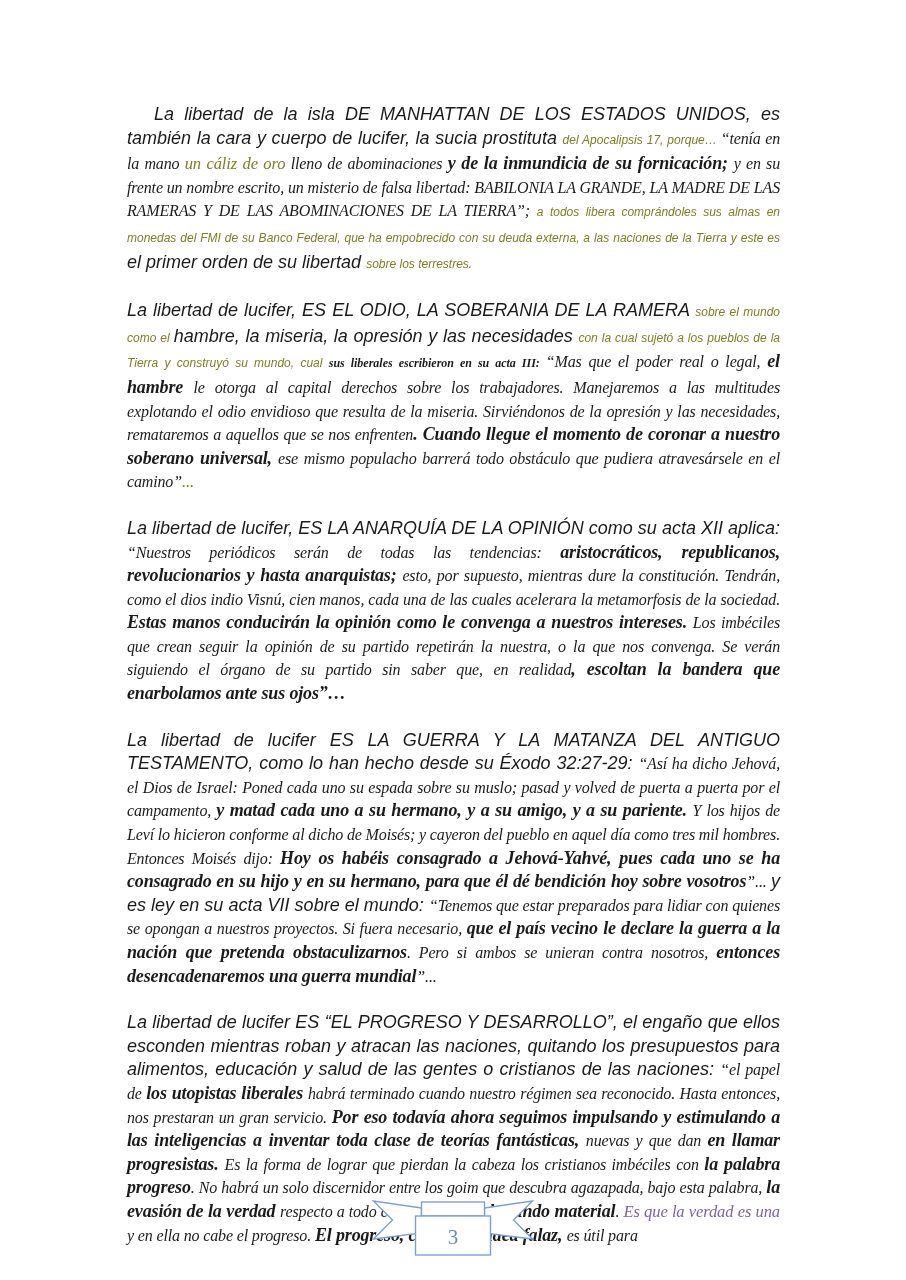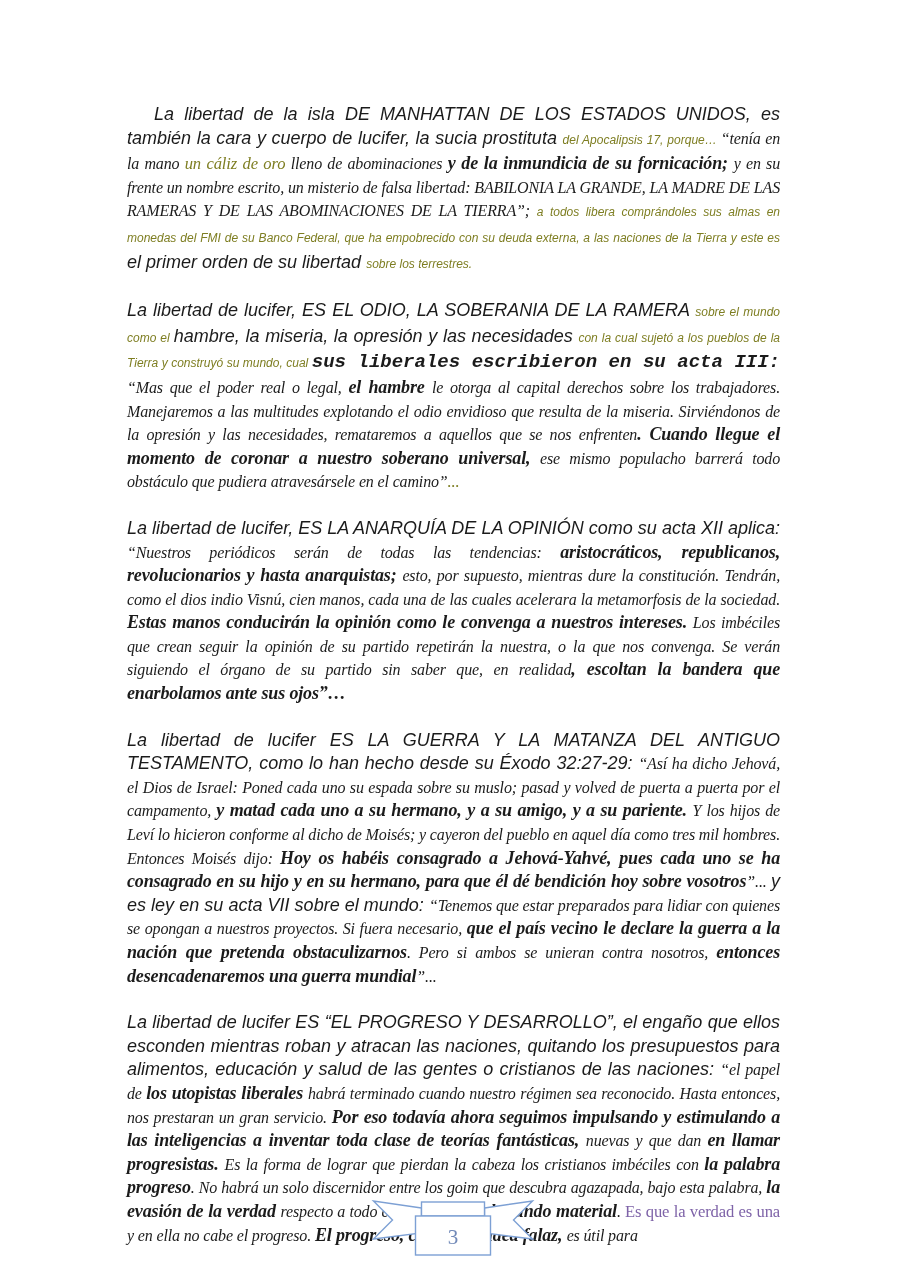--- a/index.html
+++ b/index.html
@@ -21,26 +21,26 @@
   }
   p.para{
     text-align:justify;
     line-height:23.6px;
     margin-bottom:23px;
     color:var(--ink);
   }
   p.para.indent{text-indent:27px;}
   
   .si  {font-family:"Liberation Sans",sans-serif;font-style:italic;font-size:18px;color:var(--ink);}
-  .sbi {font-family:Liberation Mono, monospace;font-style:italic;font-weight:bold;font-size:19px;color:var(--ink);}
+  .sbi {font-family:Liberation Serif, serif;font-style:italic;font-weight:bold;font-size:12px;color:var(--ink);}
   .soi {font-family:"Liberation Sans",sans-serif;font-style:italic;font-size:12px;color:var(--olive);}
   .ri  {font-family:"Liberation Serif",serif;font-style:italic;font-size:16px;color:var(--ink);letter-spacing:-0.15px;}
   .rbi {font-family:"Liberation Serif",serif;font-style:italic;font-weight:bold;font-size:18px;color:var(--ink);letter-spacing:-0.15px;}
   .roi {font-family:"Liberation Serif",serif;font-style:italic;font-size:16.6px;color:var(--olive);letter-spacing:-0.15px;}
-  .rpi {font-family:"Liberation Serif",serif;font-size:16.6px;color:var(--purple);letter-spacing:-0.15px;margin-top:16px;}
+  .rpi {font-family:"Liberation Serif",serif;font-style:italic;font-size:16.6px;color:var(--purple);letter-spacing:-0.15px;margin-top:16px;}
   .footer{
     position:absolute;
     left:50%;
     top:1198px;
     transform:translateX(-50%);
   }
   .ribbon-shape{fill:#ffffff;stroke:var(--ribbon);stroke-width:1.4;stroke-linejoin:miter;}
   .page-num-text{
     font-family:"Liberation Serif",serif;
     font-size:21px;

